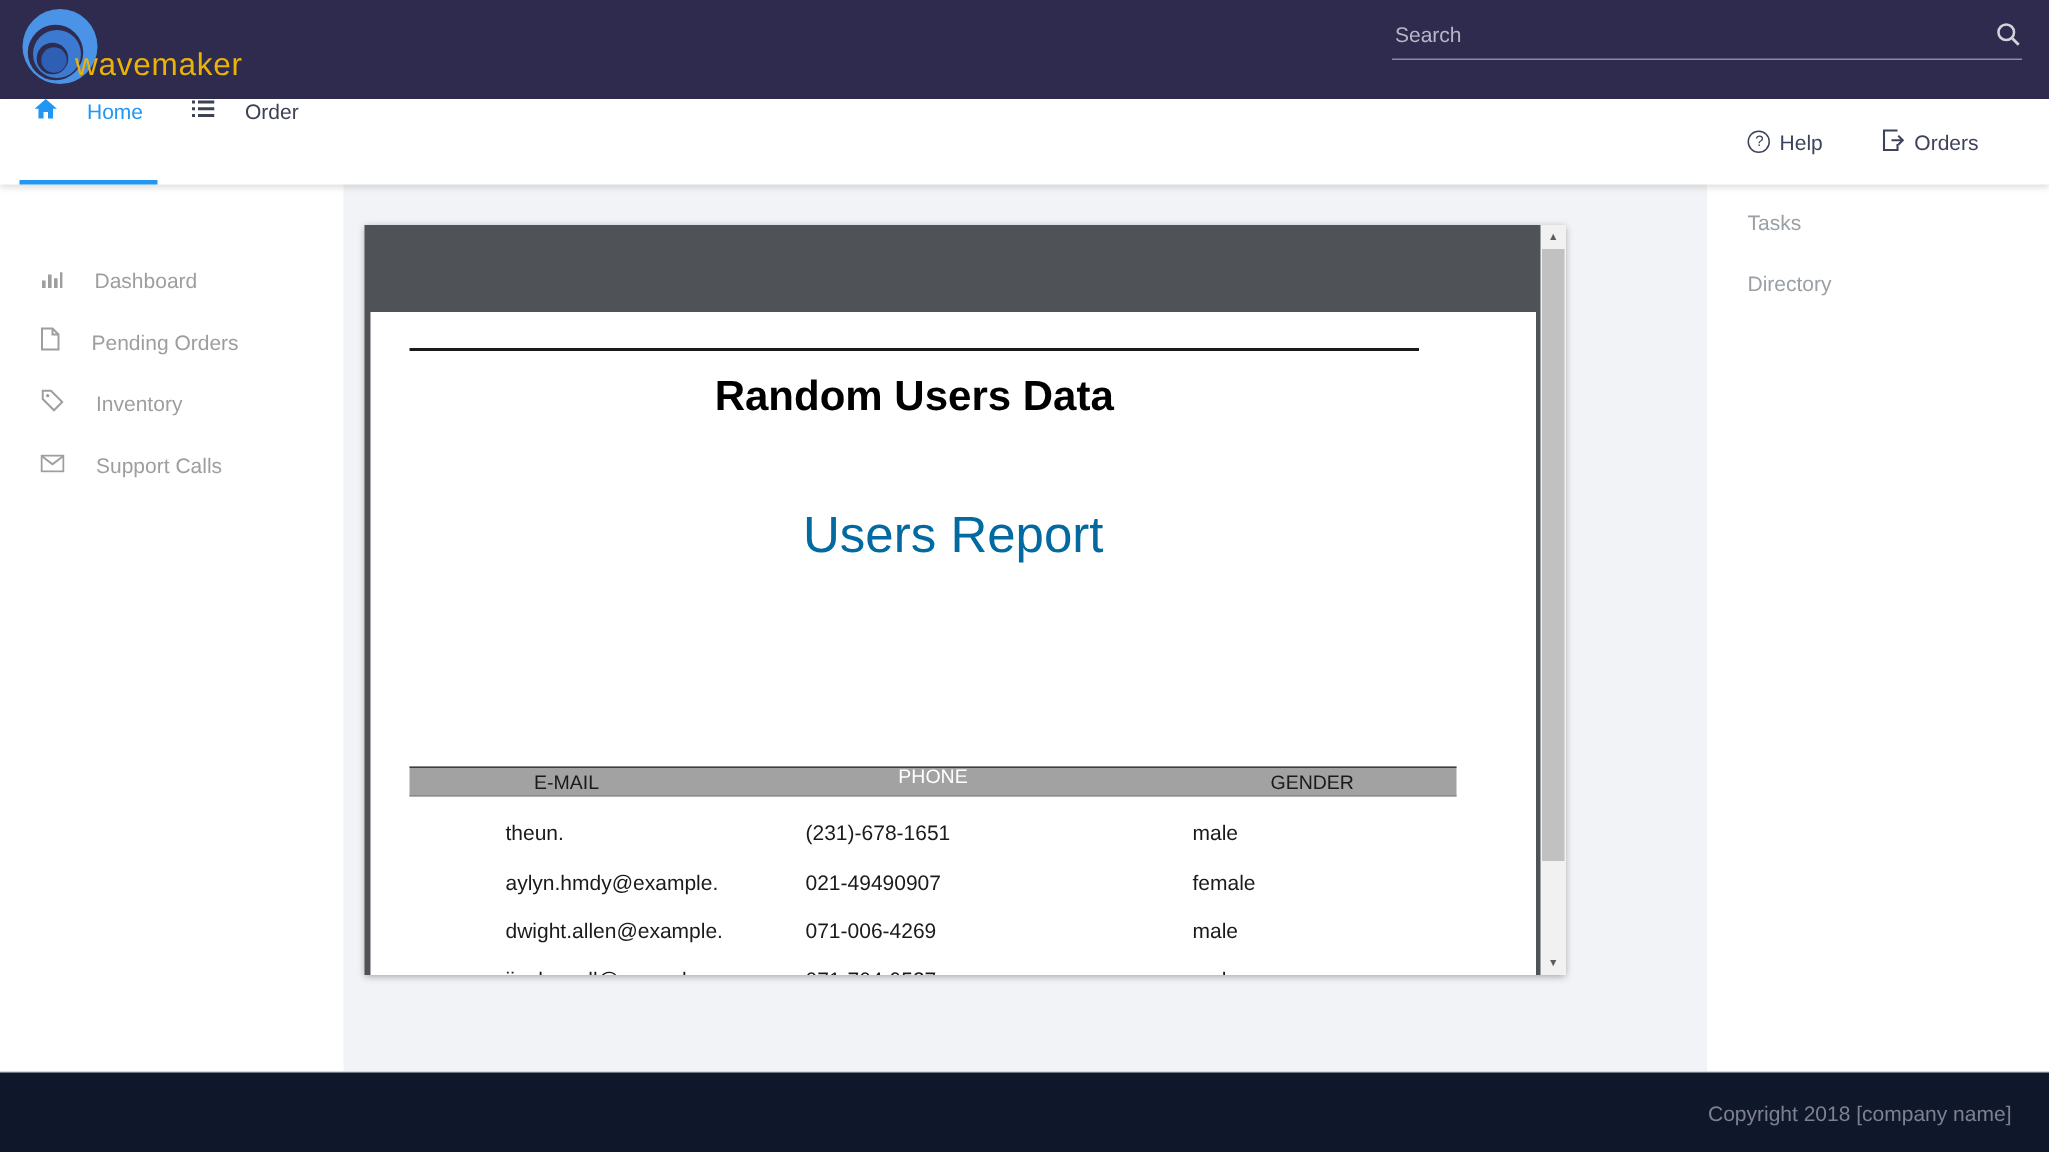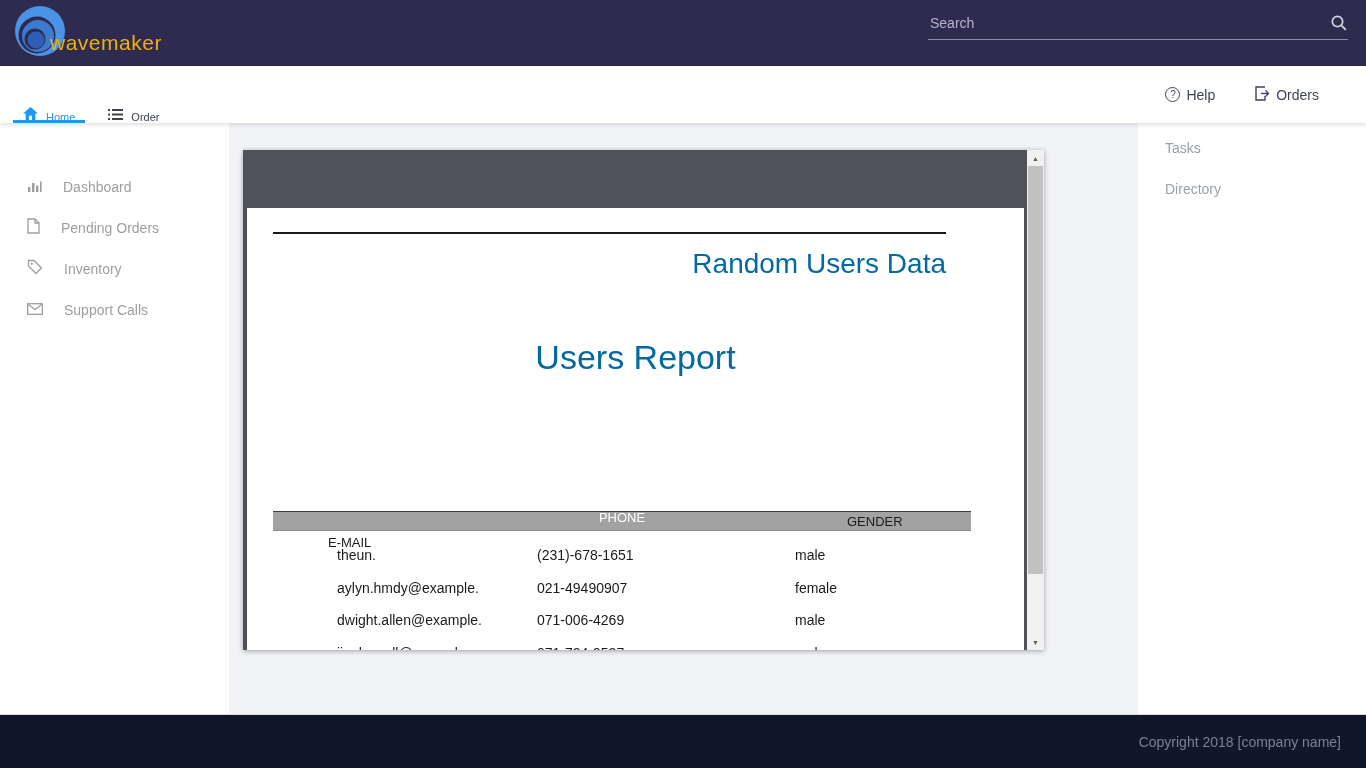--- a/index.html
+++ b/index.html
@@ -16,22 +16,22 @@
   .logo-text { margin-left:-16px; margin-bottom:7px; font-size:21px; color:#eab308; letter-spacing:0.5px; position:relative; z-index:2; }
   .search-wrap { position:absolute; right:18px; top:14px; width:420px;
     border-bottom:1px solid rgba(255,255,255,0.45); display:flex; align-items:center; padding-bottom:7px; }
   .search-input { flex:1; background:transparent; border:none; outline:none; color:#fff; font-size:14px; }
   .search-input::placeholder { color:#b7b5c6; }
   .search-icon { width:18px; height:18px; flex:0 0 auto; cursor:pointer; }
 
   
   .navbar { position:relative; z-index:5; height:57px; background:#fff; display:flex; align-items:stretch;
     box-shadow:0 2px 4px rgba(0,0,0,0.12); }
-  .tab { display:flex; align-items:flex-end; gap:8px; padding:0 10px; margin-left:13px;
-    font-size:11px; color:#3d4154; position:relative; cursor:pointer; }
+  .tab { display:flex; align-items:flex-start; gap:20px; padding:0 10px; margin-left:13px;
+    font-size:14px; color:#3d4154; position:relative; cursor:pointer; }
   .tab.active { color:#2196f3; }
   .tab.active::after { content:""; position:absolute; left:0; right:0; bottom:0; height:3px; background:#2196f3; }
   .nav-actions { margin-left:auto; display:flex; align-items:center; gap:40px; padding-right:47px; }
   .nav-action { display:flex; align-items:center; gap:6px; font-size:14px; color:#3f435a; cursor:pointer; }
   .help-circle { display:inline-block; width:15px; height:15px; line-height:13px; border:1px solid #3f435a;
     border-radius:50%; font-size:10px; text-align:center; color:#3f435a; }
 
   
   .content { display:flex; height:591px; }
   .left-panel { width:229px; background:#fff; padding-top:43px; }
@@ -48,27 +48,27 @@
 
   .viewer-scrollbar { width:17px; background:#f1f1f1; position:relative; }
   .sb-btn { position:absolute; left:0; width:17px; height:16px; color:#5c5c5c; font-size:7px;
     display:flex; align-items:center; justify-content:center; cursor:pointer; }
   .sb-btn-up { top:0; }
   .sb-btn-down { bottom:0; }
   .sb-thumb { position:absolute; left:1px; width:15px; top:16px; height:408px; background:#c1c1c1; cursor:pointer; }
 
   
   .doc-rule { margin:24px 0 0 26px; width:673px; border-top:2px solid #1a1a1a; }
-  .doc-title { width:673px; margin:14px 0 0 26px; text-align:right; font-size:28px; color:#0369a1; }
+  .doc-title { width:673px; margin:14px 0 0 26px; text-align:center; font-size:28px; color:#000000;font-weight:bold; }
   .doc-subtitle { width:777px; margin-top:58px; text-align:center; font-size:34px; color:#0369a1; }
   .doc-table { position:absolute; top:303px; left:26px; width:698px; }
   .doc-thead { height:20px; background:#a2a2a2; border-top:1px solid #3e3e3e; border-bottom:1px solid #8c8c8c;
     position:relative; font-size:13px; color:#1a1a1a; }
   .th { position:absolute; top:0; line-height:20px; }
-  .th-email { left:55px;margin-top:21px; }
+  .th-email { left:83px; }
   .th-phone { left:0; right:0; text-align:center; color:#ffffff; transform:translateY(-4px); }
   .th-gender { left:574px; }
   .doc-rows { margin-top:8px; }
   .doc-row { position:relative; height:32.5px; }
   .cell { position:absolute; top:50%; transform:translateY(-50%); font-size:14px; color:#1a1a1a; white-space:nowrap; }
   .cell-email { left:64px; }
   .cell-phone { left:264px; }
   .cell-gender { left:522px; }
 
   .right-panel { width:228px; background:#fff; padding-top:4px; }

